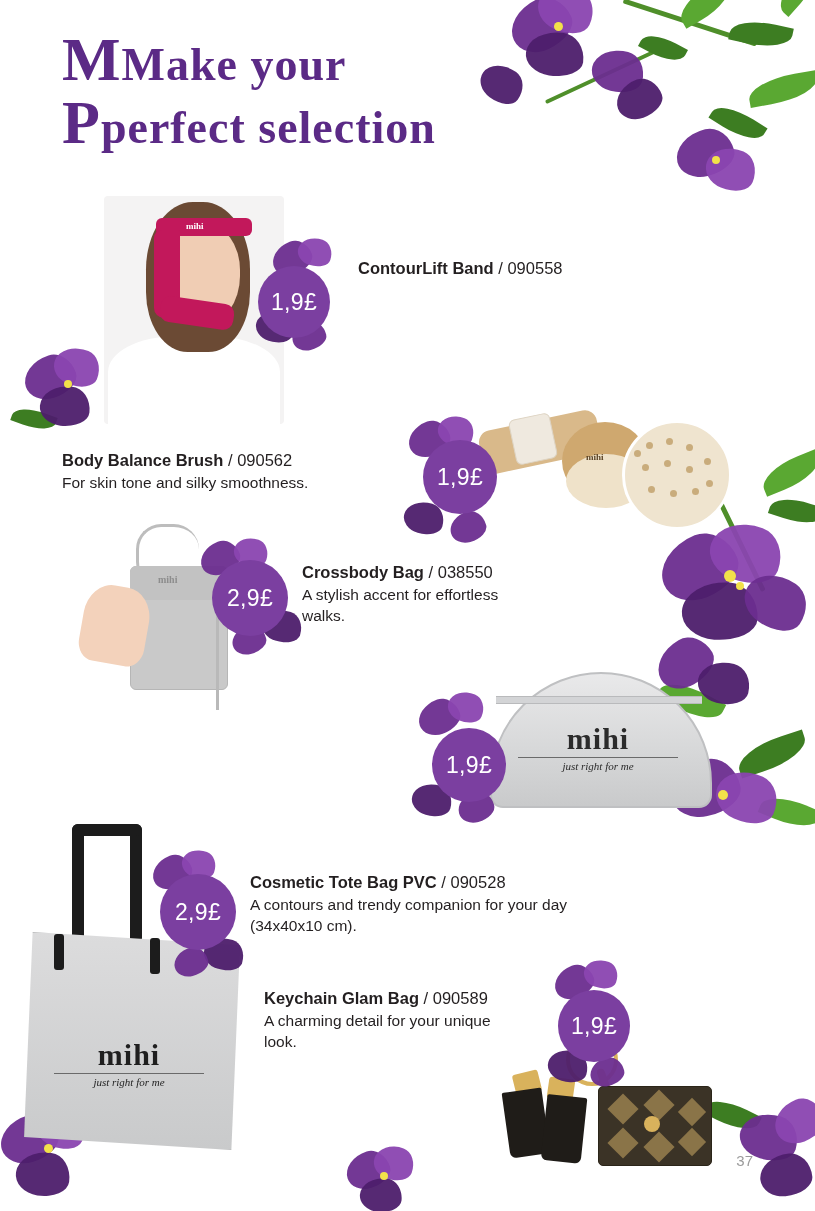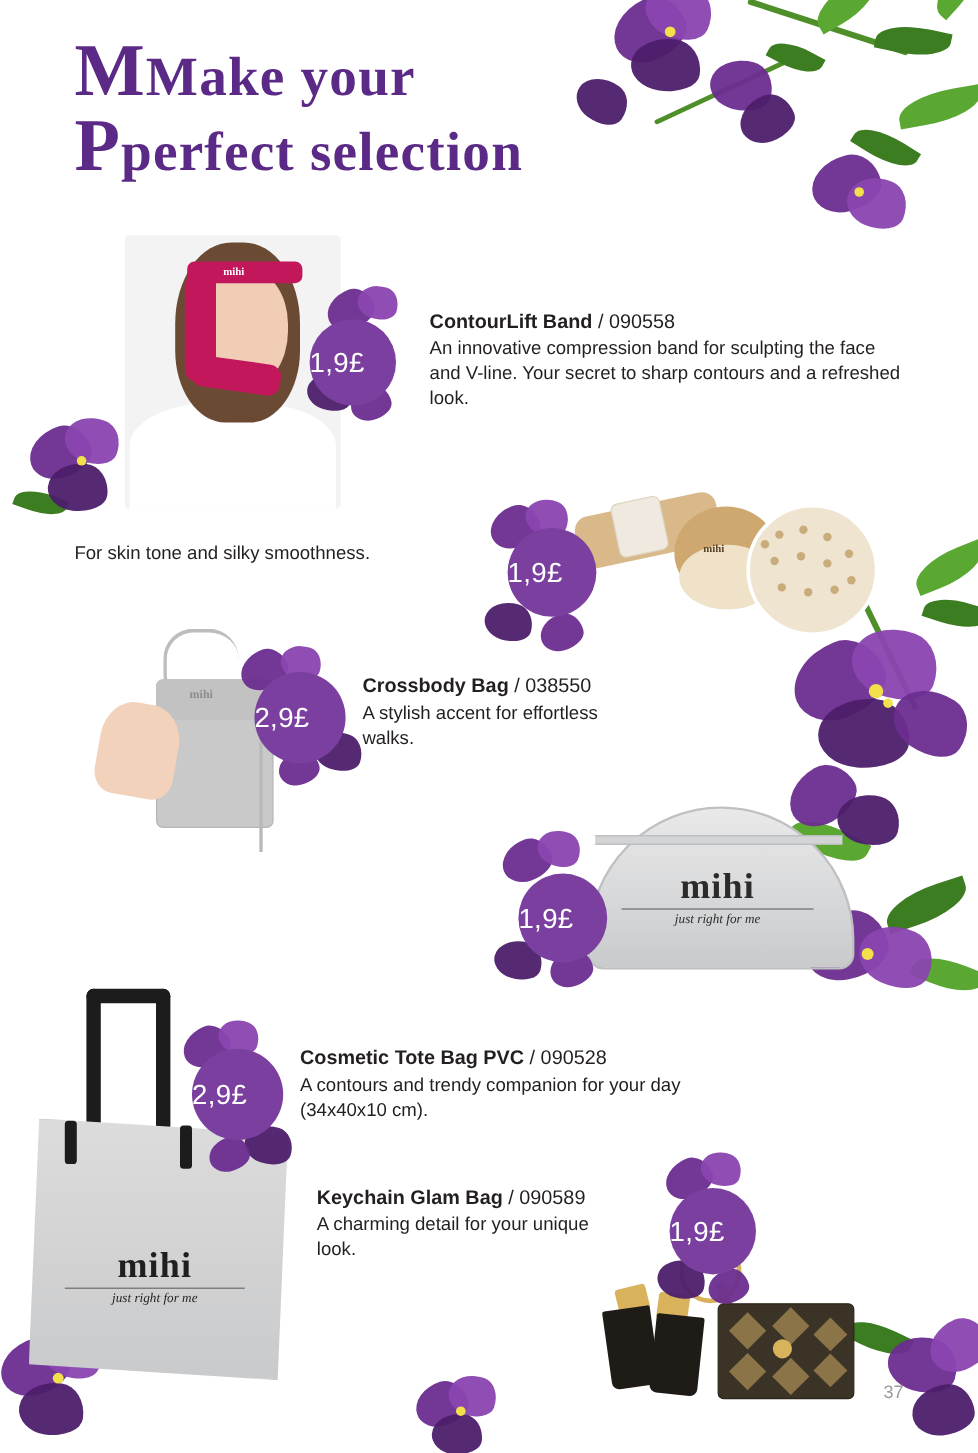--- a/index.html
+++ b/index.html
@@ -92,20 +92,21 @@
   }
 
   
   .price-bubble {
     position: absolute;
     border-radius: 50%;
     background: #7b3fa0;
     color: #ffffff;
     display: flex;
     align-items: center;
+    justify-content: center;
     font-size: 23px;
     font-weight: 500;
     letter-spacing: 0.3px;
     box-shadow: 0 0 0 0 rgba(0,0,0,0);
     z-index: 6;
   }
 
   
   .photo {
     position: absolute;
@@ -402,24 +403,28 @@
     <div class="petal light" style="left:50px;top:0px;width:34px;height:28px;transform:rotate(18deg);"></div>
     <div class="petal dark" style="left:8px;top:74px;width:38px;height:30px;transform:rotate(18deg);"></div>
     <div class="petal" style="left:44px;top:84px;width:34px;height:28px;transform:rotate(-14deg);"></div>
   </div>
   <div class="entry-text" style="left:358px;top:258px;width:400px;">
     <div class="p-name">
       <span>ContourLift Band</span>
       <span class="sku">/</span>
       <span class="sku">090558</span>
     </div>
-    <div class="p-desc">An innovative compression band for sculpting the face and V-line. Your secret to sharp contours and a refreshed look.</div>
   </div>
 
   <div class="entry-text" style="left:62px;top:450px;width:350px;">
+    <div class="p-name">
+      <span>Body Balance Brush</span>
+      <span class="sku">/</span>
+      <span class="sku">090562</span>
+    </div>
     <div class="p-desc">For skin tone and silky smoothness.</div>
   </div>
   <div class="photo" style="left:470px;top:402px;width:270px;height:130px;">
     <div class="brush-handle" style="left:10px;top:18px;width:120px;height:44px;transform:rotate(-12deg);"></div>
     <div class="brush-strap" style="left:42px;top:14px;width:40px;height:44px;transform:rotate(-12deg);"></div>
     <div class="brush-head" style="left:92px;top:20px;width:86px;height:78px;"></div>
     <div class="brush-bristles" style="left:96px;top:52px;width:80px;height:54px;"></div>
     <div class="brush-logo" style="left:116px;top:50px;">mihi</div>
     <div class="silicone-pad" style="left:152px;top:18px;width:104px;height:104px;"></div>
     <div class="nub" style="left:176px;top:40px;width:7px;height:7px;"></div>

